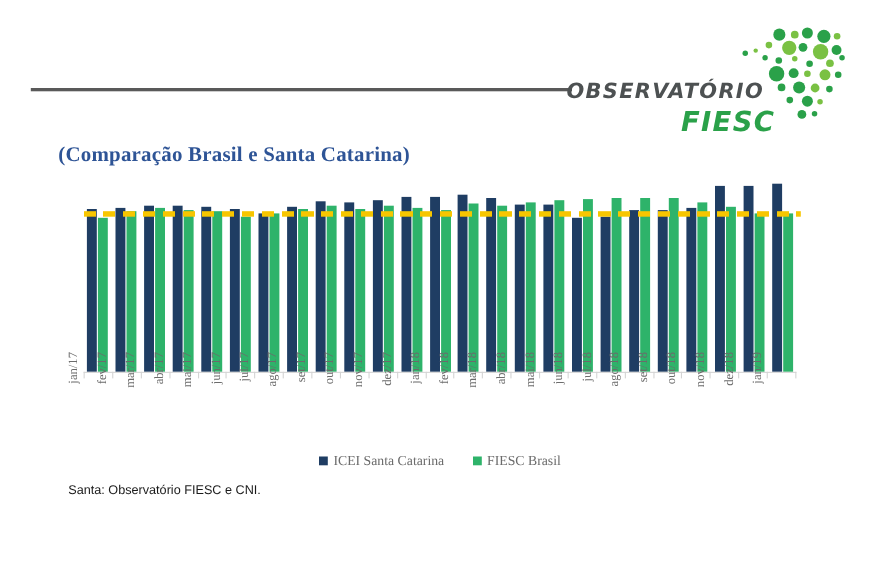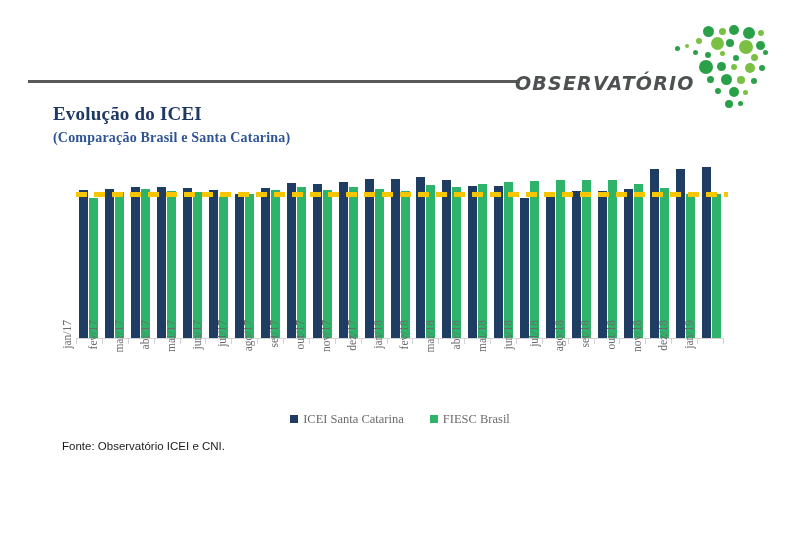--- a/index.html
+++ b/index.html
@@ -34,21 +34,21 @@
 
   
   .title1{
     position:absolute;left:53px;top:103px;
     font-family:"Liberation Serif",serif;
     font-weight:bold;font-size:19px;color:#1f3864;letter-spacing:.2px;
   }
   .title2{
     position:absolute;left:53px;top:130px;
     font-family:"Liberation Serif",serif;
-    font-weight:bold;font-size:14px;color:#2e5496;letter-spacing:.2px;
+    font-weight:bold;font-size:19px;color:#2e5496;letter-spacing:.2px;
   }
 
   
   .chart{position:absolute;left:62px;top:160px;width:676px;height:275px;}
   .plot{position:absolute;left:14px;top:0px;width:648px;height:178px;}
   .bars{position:absolute;left:0;top:0;width:100%;height:100%;
         display:flex;align-items:flex-end;}
   .grp{flex:1 1 0;height:100%;display:flex;align-items:flex-end;
        justify-content:center;gap:1px;position:relative;}
   .bar{width:9px;}
@@ -130,23 +130,23 @@
         <i style="left: 58px; top: 50px; width: 11px; height: 11px; background: rgb(42, 161, 73);"></i>
         <i style="left: 74px; top: 52px; width: 8px; height: 8px; background: rgb(122, 193, 67);"></i>
         <i style="left: 88px; top: 54px; width: 6px; height: 6px; background: rgb(42, 161, 73);"></i>
         <i style="left: 52px; top: 64px; width: 6px; height: 6px; background: rgb(42, 161, 73);"></i>
         <i style="left: 66px; top: 63px; width: 10px; height: 10px; background: rgb(42, 161, 73);"></i>
         <i style="left: 80px; top: 66px; width: 5px; height: 5px; background: rgb(122, 193, 67);"></i>
         <i style="left: 62px; top: 76px; width: 8px; height: 8px; background: rgb(42, 161, 73);"></i>
         <i style="left: 75px; top: 77px; width: 5px; height: 5px; background: rgb(42, 161, 73);"></i>
       </div>
     <div class="logo-word">OBSERVATÓRIO</div>
+    <div class="logo-sub">FIESC</div>
   </div>
 
-  <div class="title1">Evolução do ICEI</div>
   <div class="title2">(Comparação Brasil e Santa Catarina)</div>
 
   <div class="chart">
     <div class="plot">
       <div class="bars">
           <div class="grp">
             <div class="bar sc" title="ICEI Santa Catarina jan/17: 51.5" style="height: 83.0645%; background: rgb(31, 61, 99);"></div>
             <div class="bar br" title="ICEI Brasil jan/17: 48.7" style="height: 78.5484%; background: rgb(46, 179, 106);"></div>
           </div>
           <div class="grp">
@@ -359,14 +359,14 @@
         <span class="swatch" style="background: rgb(31, 61, 99);"></span>
         <span class="txt">ICEI Santa Catarina</span>
       </div>
       <div class="leg">
         <span class="swatch" style="background: rgb(46, 179, 106);"></span>
         <span class="txt">FIESC Brasil</span>
       </div>
     </div>
   </div>
 
-  <div class="fonte">Fonte: Observatório ICEI e CNI.</div>
+  <div class="fonte">Santa: Observatório FIESC e CNI.</div>
 </div>
 
 </body></html>

